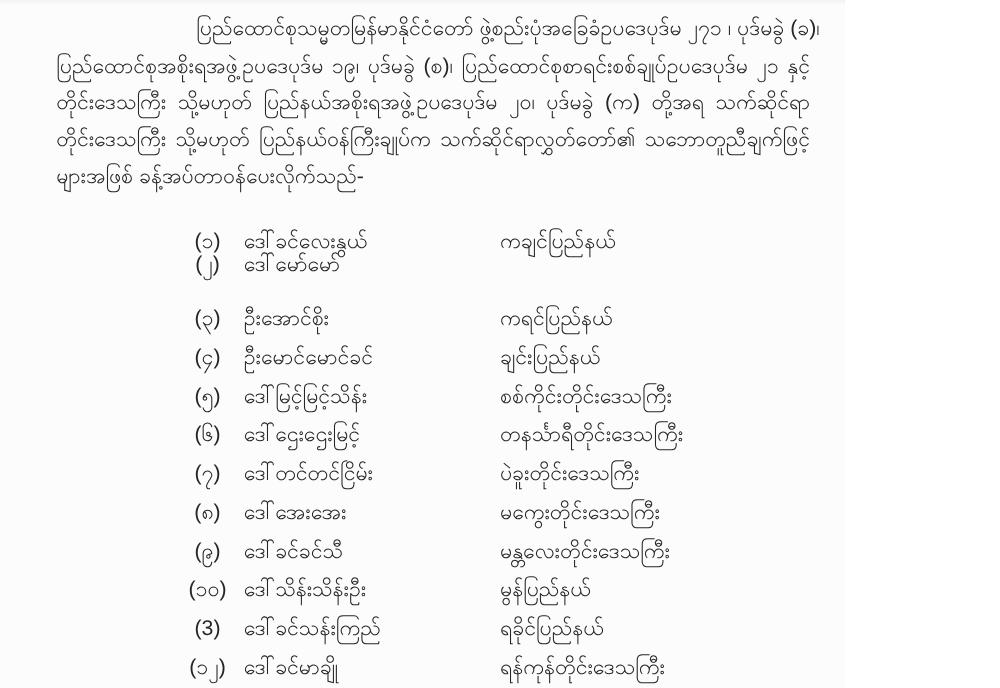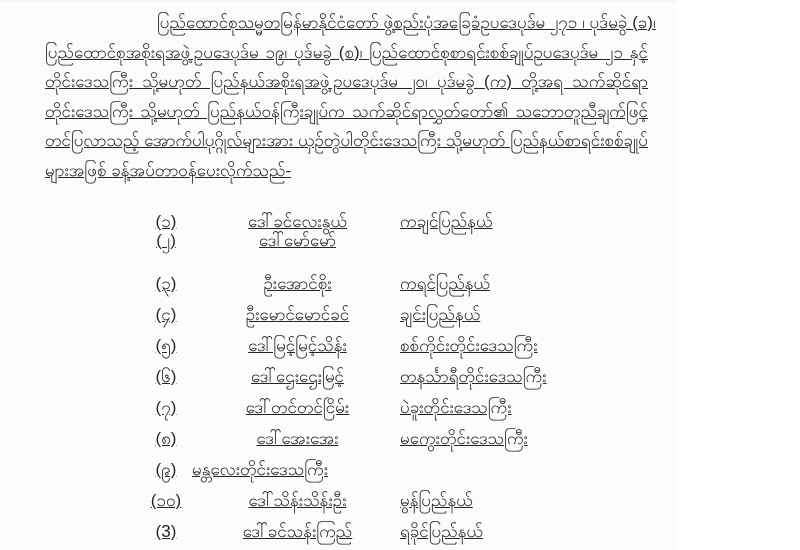--- a/index.html
+++ b/index.html
@@ -8,21 +8,20 @@
     font-family: "Liberation Sans", sans-serif;
     background: #ffffff;
   }
   .page {
     position: relative;
     width: 676px;
     height: 550px;
     overflow: hidden;
     background: linear-gradient(180deg, #f2f2f2 0px, #fcfcfc 4px, #fcfcfc 100%);
     color: #262626;
-    text-decoration: underline;
   }
   .para {
     margin: 8px 28px 0 45px;
     font-size: 17px;
     line-height: 29.5px;
     color: #262626;
   }
   .para-line {
     text-align: justify;
     text-align-last: justify;
@@ -46,39 +45,37 @@
     width: 52px;
     flex: 0 0 52px;
     text-align: center;
     white-space: nowrap;
   }
   .cell-name {
     margin-left: 3px;
     width: 205px;
     flex: 0 0 205px;
     white-space: nowrap;
-    text-align: center;
   }
   .cell-region {
     flex: 1 1 auto;
     white-space: nowrap;
     margin-top: 12px;
   }
 </style>
 </head>
 <body>
 
 <div class="page">
 
   <div class="para">
     <div class="para-line indent">ပြည်ထောင်စုသမ္မတမြန်မာနိုင်ငံတော် ဖွဲ့စည်းပုံအခြေခံဥပဒေပုဒ်မ ၂၇၁ ၊ ပုဒ်မခွဲ (ခ)၊</div>
     <div class="para-line">ပြည်ထောင်စုအစိုးရအဖွဲ့ဥပဒေပုဒ်မ ၁၉၊ ပုဒ်မခွဲ (စ)၊ ပြည်ထောင်စုစာရင်းစစ်ချုပ်ဥပဒေပုဒ်မ ၂၁ နှင့်</div>
     <div class="para-line">တိုင်းဒေသကြီး သို့မဟုတ် ပြည်နယ်အစိုးရအဖွဲ့ဥပဒေပုဒ်မ ၂၀၊ ပုဒ်မခွဲ (က) တို့အရ သက်ဆိုင်ရာ</div>
     <div class="para-line">တိုင်းဒေသကြီး သို့မဟုတ် ပြည်နယ်ဝန်ကြီးချုပ်က သက်ဆိုင်ရာလွှတ်တော်၏ သဘောတူညီချက်ဖြင့်</div>
-    <div class="para-line">တင်ပြလာသည့် အောက်ပါပုဂ္ဂိုလ်များအား ယှဉ်တွဲပါတိုင်းဒေသကြီး သို့မဟုတ် ပြည်နယ်စာရင်းစစ်ချုပ်</div>
     <div class="para-line last">များအဖြစ် ခန့်အပ်တာဝန်ပေးလိုက်သည်-</div>
   </div>
 
   <div class="list">
     <div class="row">
       <span class="cell-no">(၁)</span>
       <span class="cell-name">ဒေါ်ခင်လေးနွယ်</span>
       <span class="cell-region">ကချင်ပြည်နယ်</span>
     </div>
     <div class="row">
@@ -110,20 +107,21 @@
       <span class="cell-name">ဒေါ်တင်တင်ငြိမ်း</span>
       <span class="cell-region">ပဲခူးတိုင်းဒေသကြီး</span>
     </div>
     <div class="row">
       <span class="cell-no">(၈)</span>
       <span class="cell-name">ဒေါ်အေးအေး</span>
       <span class="cell-region">မကွေးတိုင်းဒေသကြီး</span>
     </div>
     <div class="row">
       <span class="cell-no">(၉)</span>
+      <span class="cell-name">ဒေါ်ခင်ခင်သီ</span>
       <span class="cell-region">မန္တလေးတိုင်းဒေသကြီး</span>
     </div>
     <div class="row">
       <span class="cell-no">(၁၀)</span>
       <span class="cell-name">ဒေါ်သိန်းသိန်းဦး</span>
       <span class="cell-region">မွန်ပြည်နယ်</span>
     </div>
     <div class="row">
       <span class="cell-no">(3)</span>
       <span class="cell-name">ဒေါ်ခင်သန်းကြည်</span>

